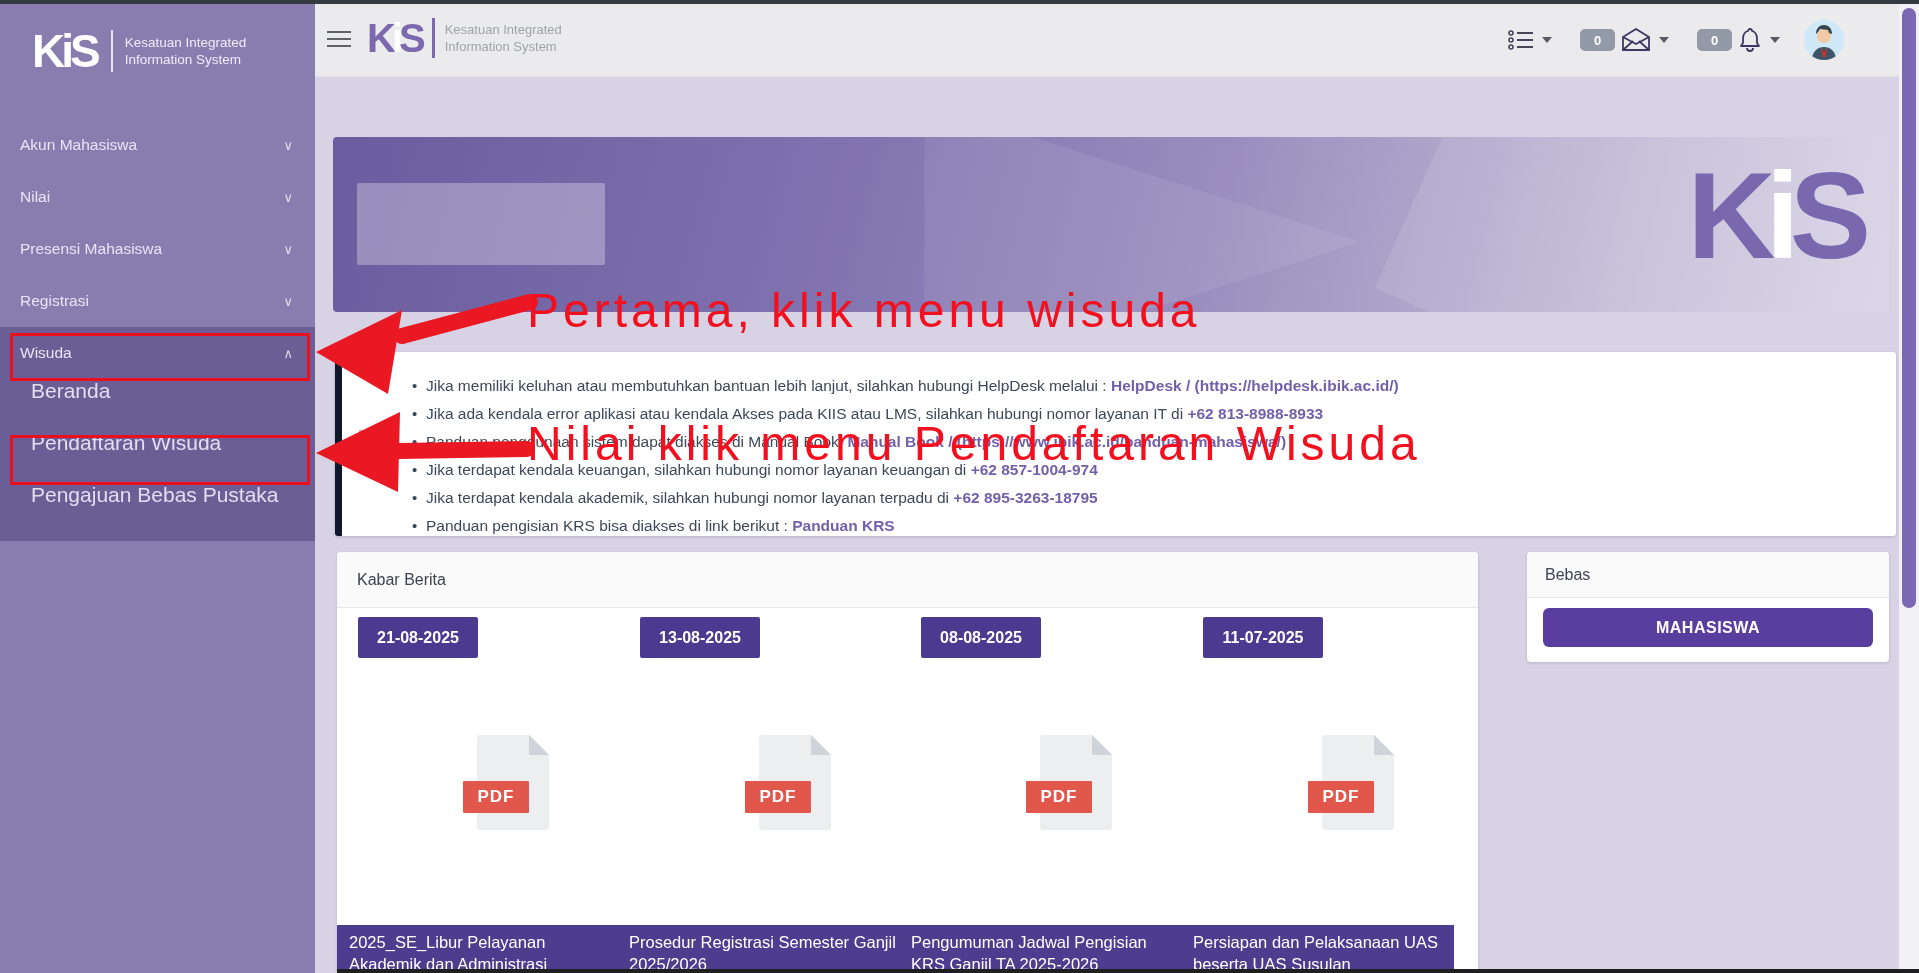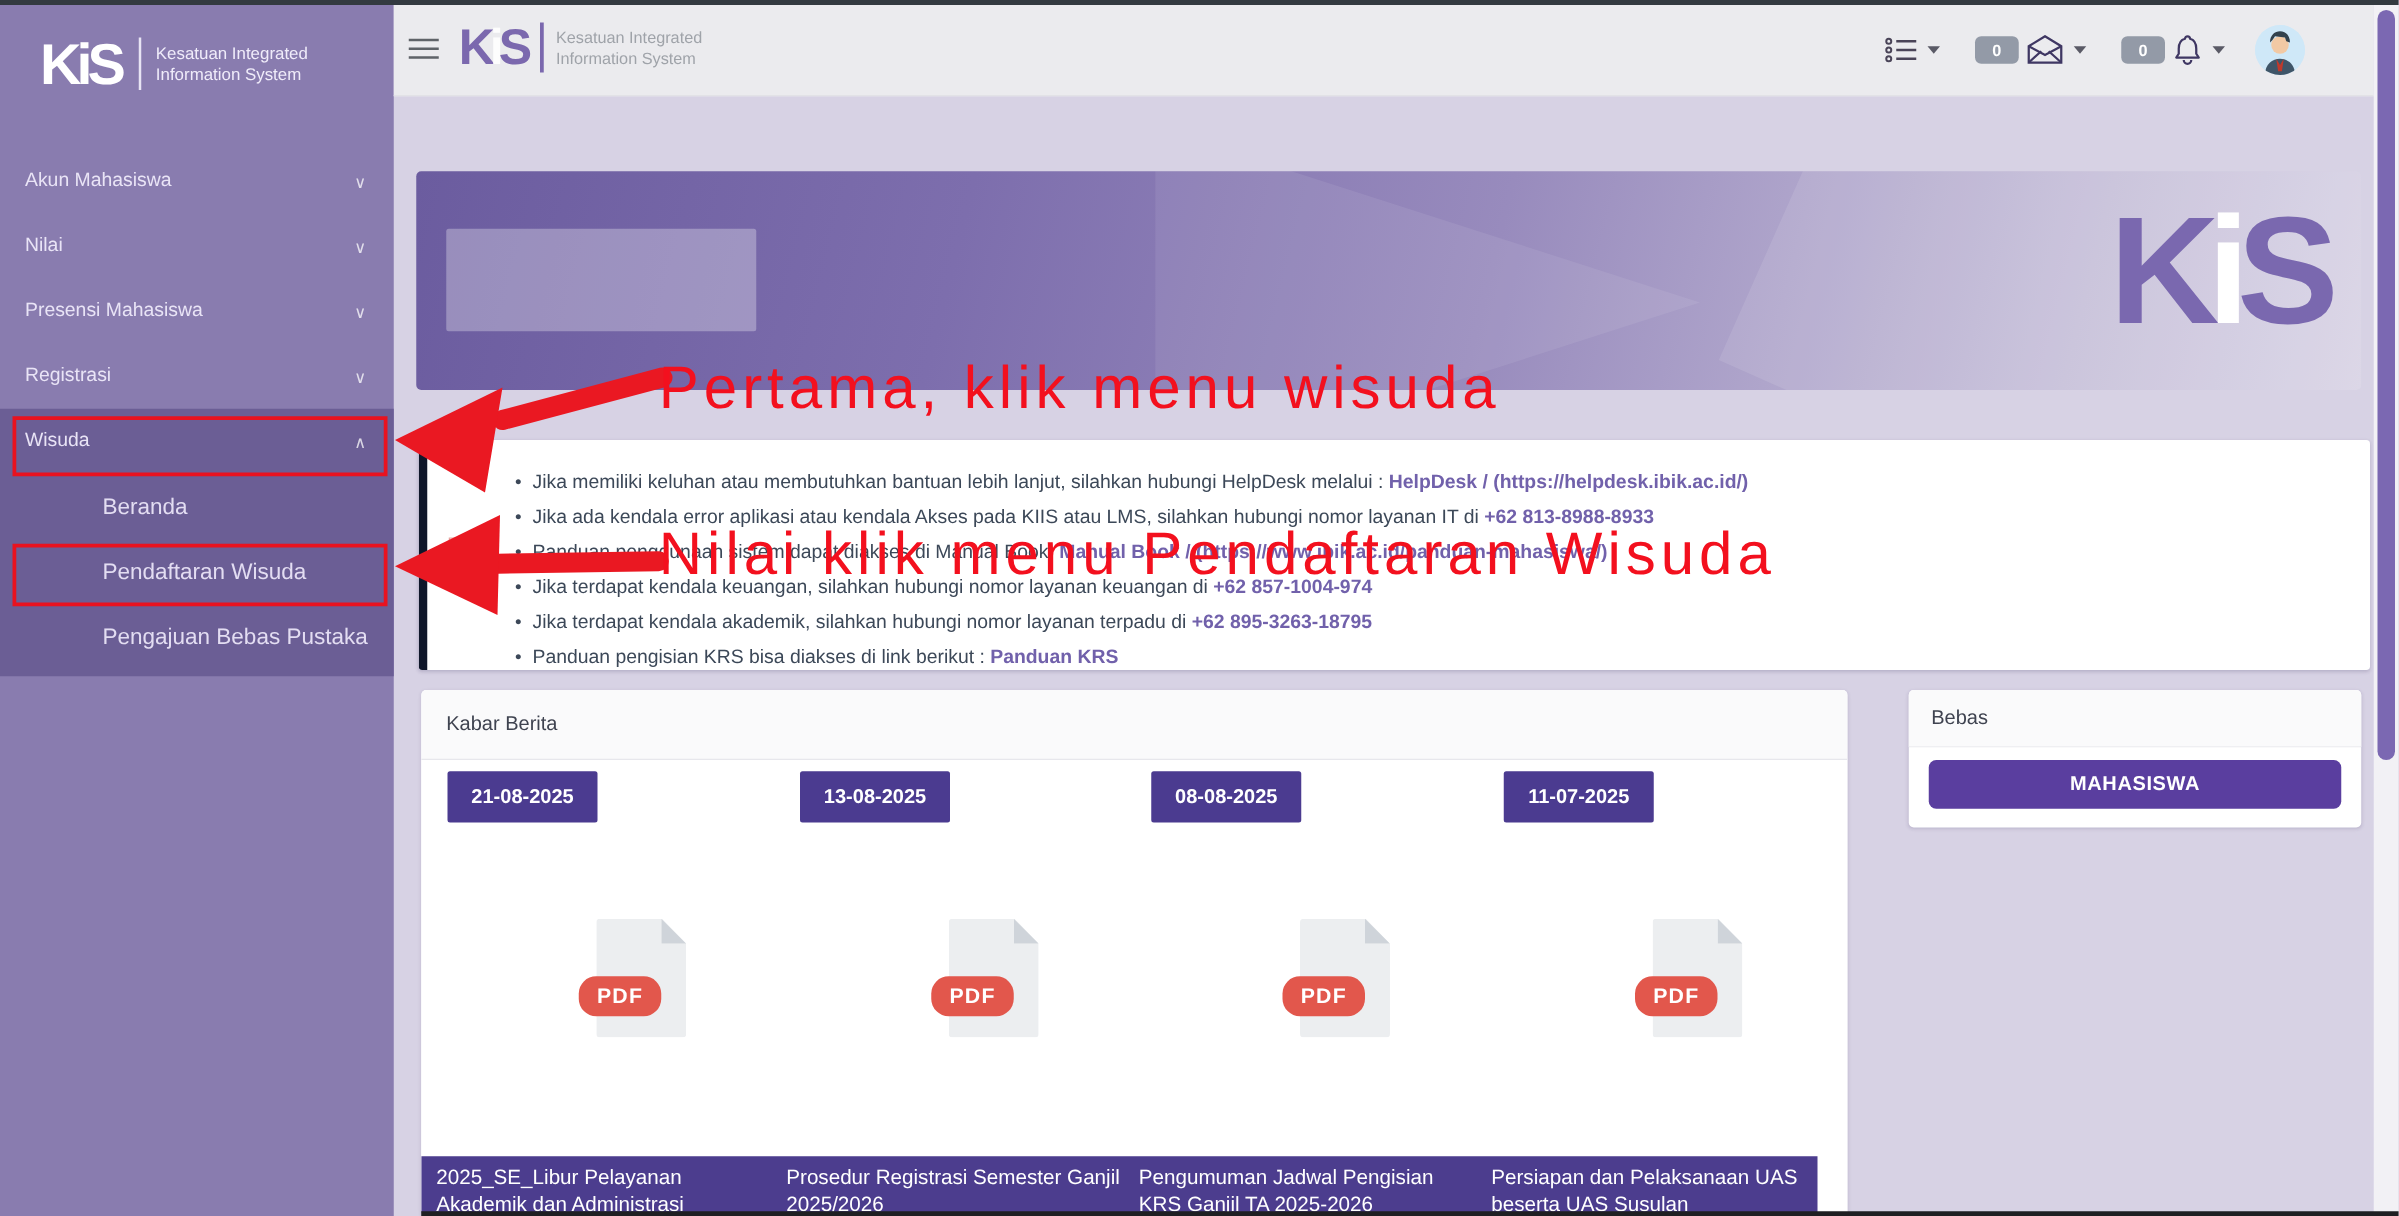--- a/index.html
+++ b/index.html
@@ -14,22 +14,22 @@
   .sidebar{position:absolute;left:0;top:4px;width:315px;height:969px;background:#897caf;z-index:4;}
   .side-logo{display:flex;align-items:center;padding:24px 0 0 32px;color:#fff;}
   .side-logo .kis{font-size:46px;font-weight:bold;letter-spacing:-4px;line-height:1;}
   .side-logo .bar{width:2px;height:42px;background:#e8e4f4;margin:0 12px 0 14px;}
   .side-logo .org{font-size:13.5px;color:#f0ecfa;line-height:17px;}
   .menu{position:absolute;left:0;top:115px;width:315px;}
   .menu-item{height:52px;display:flex;align-items:center;justify-content:space-between;
     padding:0 22px 0 20px;color:#e9e4f6;font-size:15.5px;cursor:pointer;}
   .menu-item .chev{color:rgba(255,255,255,.75);font-size:13px;}
   .active-group{background:#6b5e95;padding-bottom:6px;}
-  .submenu-item{height:52px;display:flex;align-items:center;padding-left:82px;
-    color:#e3ddf2;font-size:18px;cursor:pointer;}
+  .submenu-item{height:52px;display:flex;align-items:flex-start;padding-left:31px;
+    color:#e3ddf2;font-size:21px;cursor:pointer;}
 
   
   .header{position:absolute;left:315px;top:4px;width:1584px;height:72px;background:#ebebee;
     border-bottom:1px solid #e2e2e6;z-index:4;}
   .hamburger{position:absolute;left:12px;top:27px;width:24px;height:18px;cursor:pointer;}
   .hamburger span{display:block;height:2px;background:#5f6368;margin-bottom:5px;}
   .hdr-logo{position:absolute;left:52px;top:14px;display:flex;align-items:center;}
   .hdr-logo .kis{font-size:40px;font-weight:bold;letter-spacing:-4px;color:#7b68ae;line-height:1;}
   .hdr-logo .kis .i-lite{color:#fdfdfd;}
   .hdr-logo .bar{width:3px;height:40px;background:#7b68ae;margin:0 10px 0 10px;}
@@ -77,21 +77,21 @@
   .card-head{height:55px;background:#fafafb;border-bottom:1px solid #e7e7ec;display:flex;
     align-items:center;padding-left:20px;font-size:16px;color:#3f4350;}
   .news-body{position:relative;width:100%;height:365px;background:#fff;}
   .date-badge{position:absolute;top:9px;width:120px;height:41px;background:#4b3b90;border-radius:2px;
     color:#fff;font-weight:bold;font-size:16px;display:flex;align-items:center;justify-content:center;}
   .pdf{position:absolute;top:127px;width:86px;height:96px;cursor:pointer;}
   .pdf .page{position:absolute;left:14px;top:0;width:72px;height:95px;background:#eceef0;border-radius:3px;
     clip-path:polygon(0 0,73% 0,100% 21%,100% 100%,0 100%);}
   .pdf .fold{position:absolute;left:66px;top:0;width:20px;height:20px;background:#cfd4da;
     clip-path:polygon(0 0,100% 100%,0 100%);}
-  .pdf .label{position:absolute;left:0;top:46px;width:66px;height:32px;background:#e2574c;border-radius:14px;
+  .pdf .label{position:absolute;left:0;top:46px;width:66px;height:32px;background:#e2574c;border-radius:1px;
     color:#fff;font-weight:bold;font-size:17px;letter-spacing:1px;display:flex;align-items:center;justify-content:center;}
   .title-band{position:absolute;left:0;top:317px;width:1117px;height:48px;background:#4c3d8e;text-decoration:underline;}
   .band-title{position:absolute;top:6px;width:270px;color:#fff;font-size:16.5px;line-height:22px;cursor:pointer;}
 
   
   .acct-card{position:absolute;left:1527px;top:552px;width:362px;height:110px;background:#fff;
     border-radius:4px;box-shadow:0 1px 3px rgba(40,30,80,.15);z-index:2;}
   .acct-head{height:45px;border-bottom:1px solid #e7e7ec;background:#fafafb;display:flex;
     align-items:center;padding-left:18px;font-size:16px;color:#3f4350;border-radius:4px 4px 0 0;}
   .role-btn{position:absolute;left:16px;top:56px;width:330px;height:39px;background:#5a3e9f;border:none;

